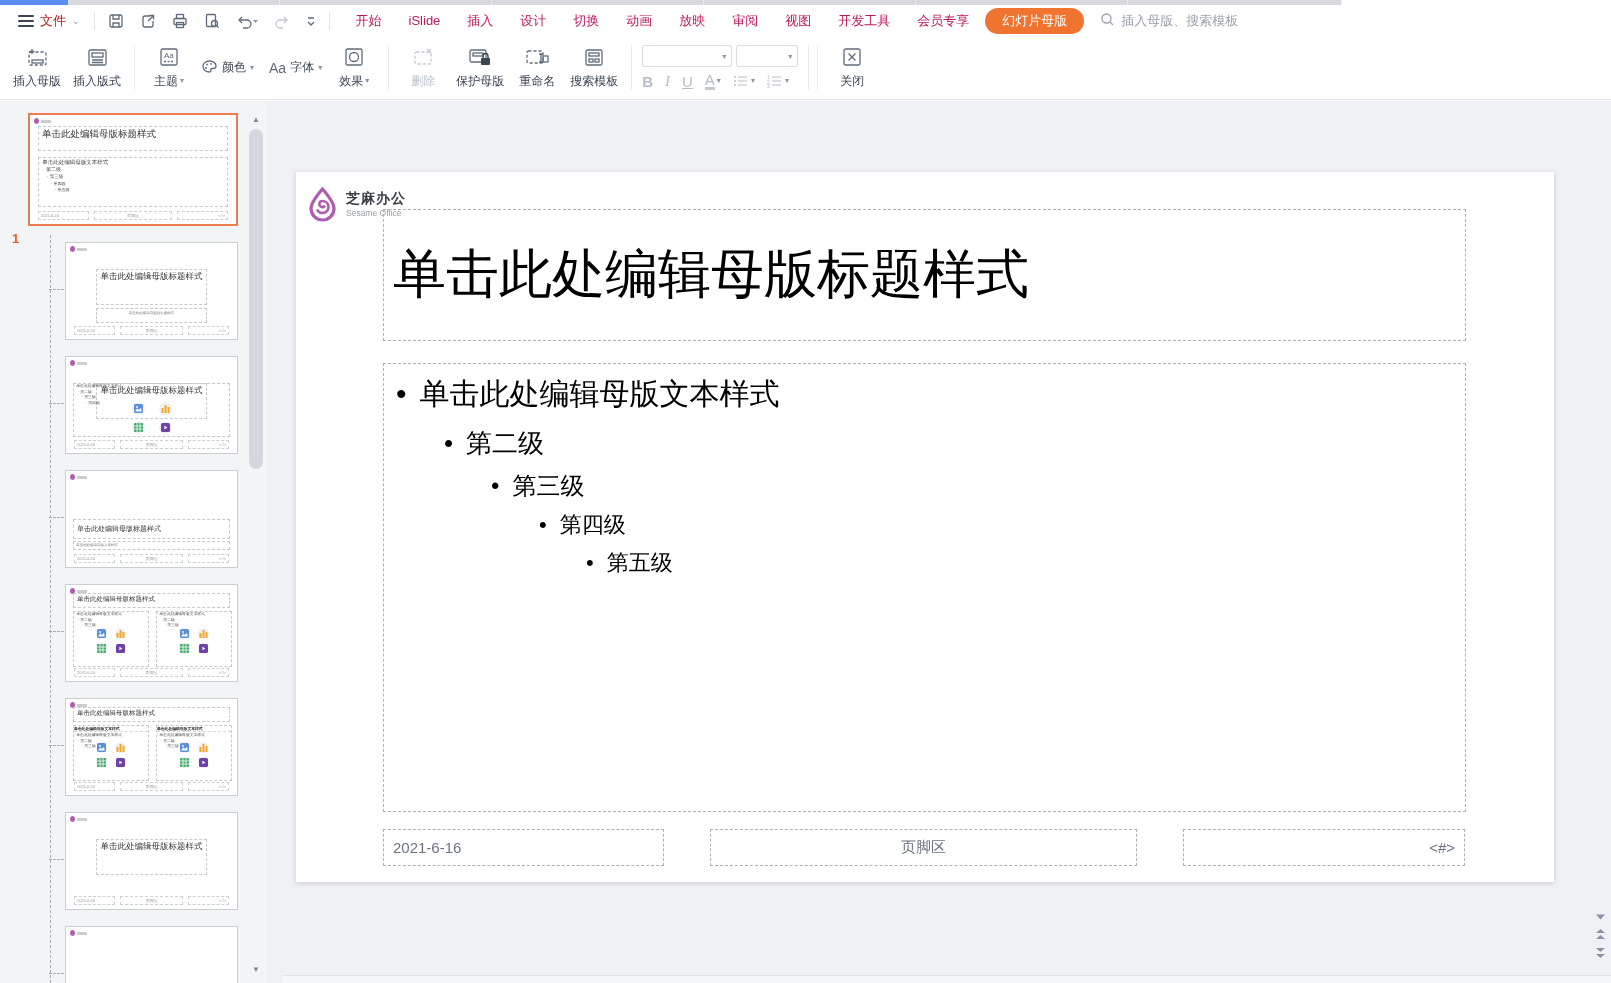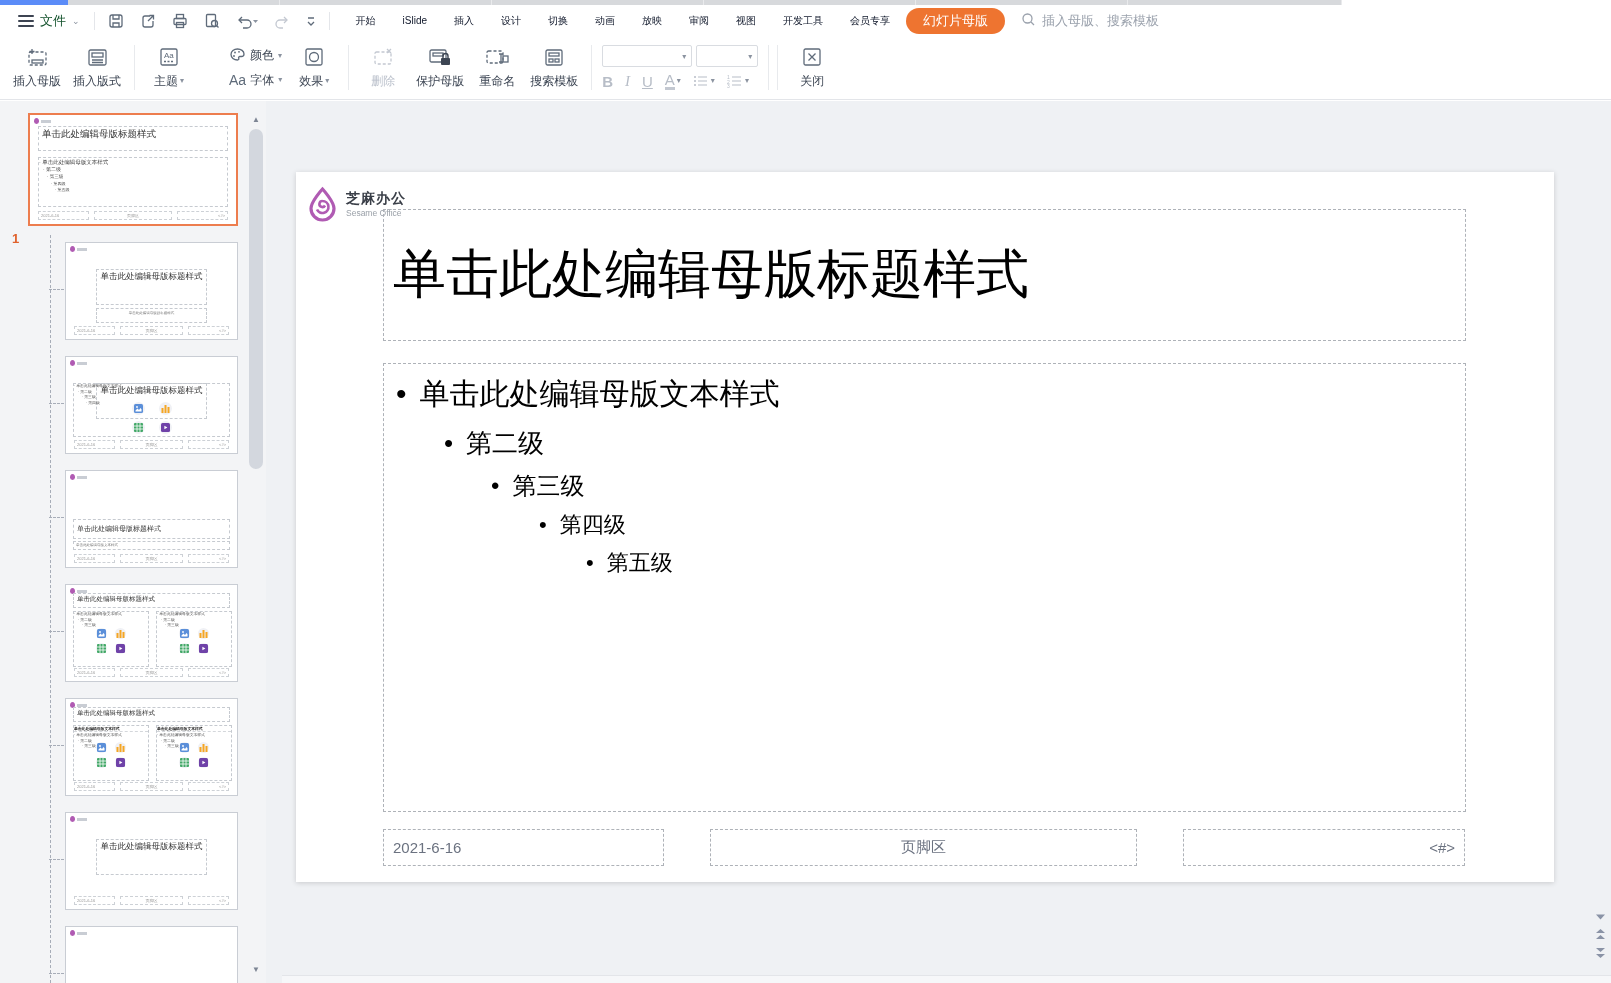--- a/index.html
+++ b/index.html
@@ -11,39 +11,39 @@
   .topstrip .seg { height:5px; }
   .seg-active { width:68px; background:#5b8cf8; }
   .seg-gray { width:212px; background:#d7d9dc; border-right:1px solid #e9eaec; }
   .seg-rest { flex:1; background:#fff; }
 
   
   .menubar { position:absolute; top:5px; left:0; width:100%; height:31px; background:#fff; display:flex; align-items:center; padding:0 12px; }
   .file-area { display:flex; align-items:center; gap:6px; padding:0 6px; }
   .hamburger { width:16px; height:12px; display:flex; flex-direction:column; justify-content:space-between; }
   .hamburger i { height:2px; background:#3d4452; border-radius:1px; }
-  .file-label { font-size:13px; color:#14532d; }
+  .file-label { font-size:13px; color:#b91c1c; }
   .mini-caret { font-size:9px; color:#8b93a0; }
   .vline { width:1px; height:18px; background:#e4e6ea; margin:0 8px; }
   .qa-icons { display:flex; align-items:center; gap:14px; padding:0 4px; }
   .qa-icons svg { display:block; }
   .tabs { display:flex; align-items:center; gap:27px; margin-left:18px; }
-  .tab { font-size:10px; color:#0f172a; cursor:default; white-space:nowrap; }
+  .tab { font-size:13px; color:#be185d; cursor:default; white-space:nowrap; }
   .mode-pill { margin-left:16px; background:#ee7430; color:#fff; font-size:13px; padding:4px 17px; border-radius:14px; white-space:nowrap; }
   .searchbox { margin-left:16px; display:flex; align-items:center; gap:6px; color:#9aa1ac; font-size:13px; white-space:nowrap; }
 
   
   .ribbon { position:absolute; top:36px; left:0; width:100%; height:64px; background:#fff; border-bottom:1px solid #e3e5e9; display:flex; align-items:stretch; padding:0 4px; }
   .rsep { width:1px; background:#e8eaed; margin:9px 4px; }
   .rgroup { display:flex; align-items:center; padding:0 4px; gap:2px; }
   .rbtn { display:flex; flex-direction:column; align-items:center; justify-content:center; min-width:52px; padding:0 5px; gap:3px; font-size:12px; color:#3c4553; height:100%; }
   .rbtn .lbl { display:flex; align-items:center; gap:2px; white-space:nowrap; }
   .rbtn.disabled { color:#b9bfca; }
   .caret { font-size:8px; color:#8b93a0; line-height:1; }
-  .rcol { display:flex; flex-direction:column; justify-content:center; gap:7px; padding:0 4px;margin-left:28px; }
+  .rcol { display:flex; justify-content:center; gap:15px; padding:0 4px; }
   .rrow { display:flex; align-items:center; gap:4px; font-size:12px; color:#3c4553; white-space:nowrap; }
   .fontgroup { display:flex; flex-direction:column; justify-content:center; gap:5px; padding:0 6px; }
   .combos { display:flex; gap:4px; }
   .combo { height:22px; border:1px solid #d9dce1; border-radius:2px; background:#fff; position:relative; }
   .combo.w1 { width:90px; } .combo.w2 { width:62px; }
   .combo .caret { position:absolute; right:5px; top:7px; }
   .fmtrow { display:flex; align-items:center; gap:12px; color:#b7bdc7; font-size:15px; }
   .fmtrow .fb { display:flex; align-items:center; gap:2px; }
   .fmt-b { font-weight:bold; } .fmt-i { font-style:italic; font-family:"Liberation Serif","DejaVu Serif",serif; } .fmt-u { text-decoration:underline; }
   .fmt-a { border-bottom:3px solid #c3c8d1; line-height:1; }

